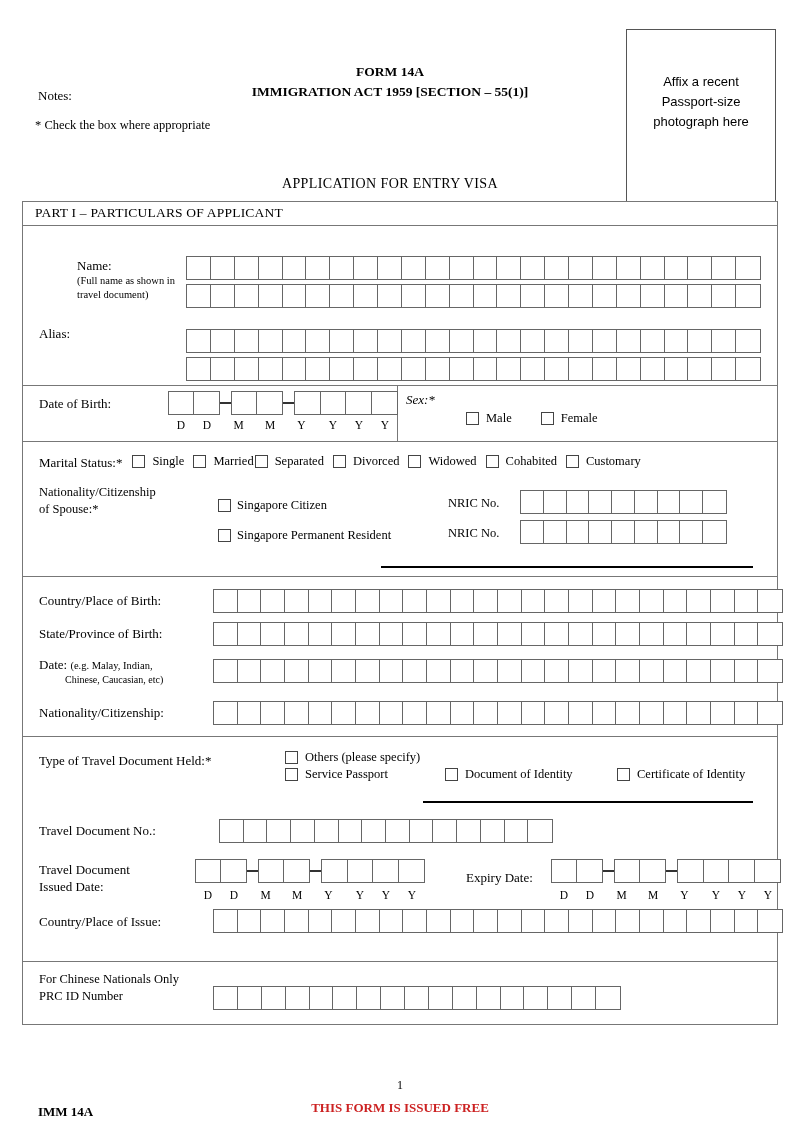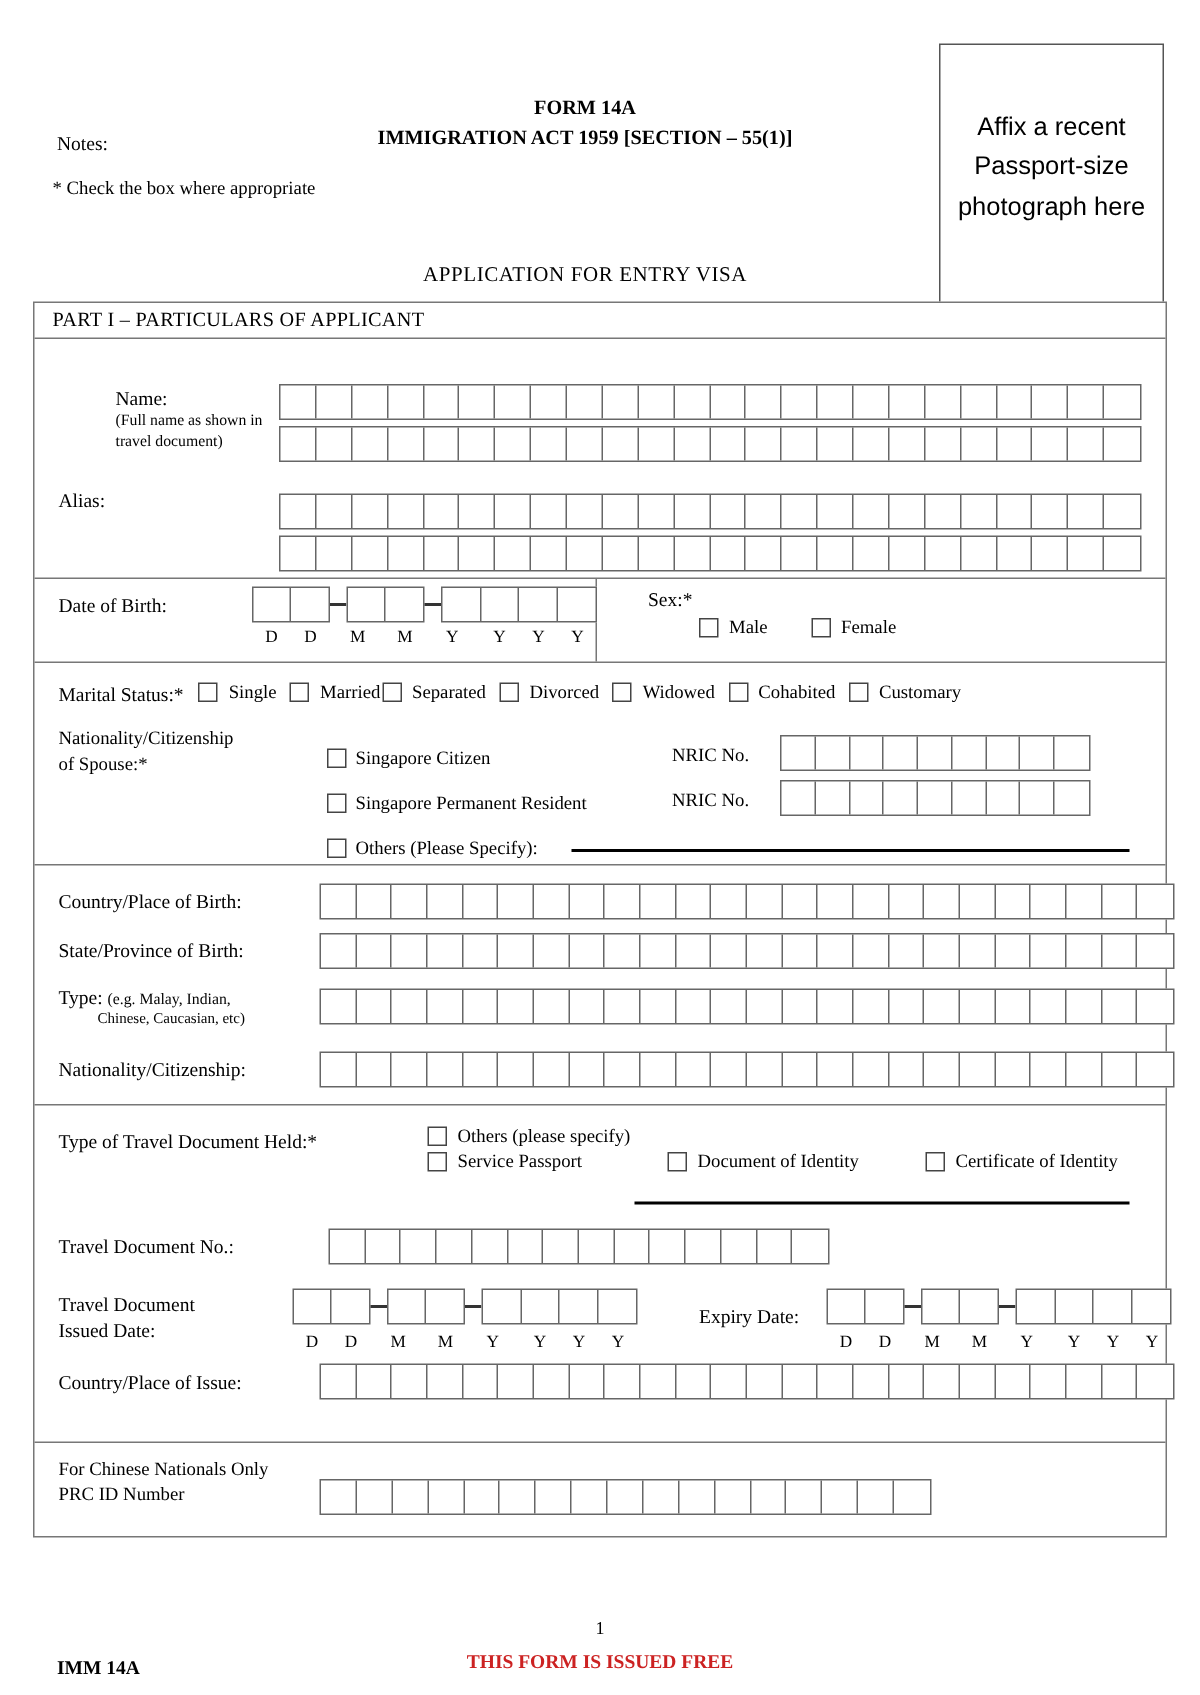--- a/index.html
+++ b/index.html
@@ -62,21 +62,21 @@
   }
   .photo-box {
     position: absolute;
     left: 626px;
     top: 29px;
     width: 150px;
     height: 198px;
     border: 1.3px solid #555;
     box-sizing: border-box;
     font-family: "Liberation Sans", "DejaVu Sans", sans-serif;
-    font-size: 17px;
+    font-size: 13px;
     line-height: 1.55;
     text-align: center;
     padding-top: 42px;
     box-sizing: border-box;
   }
 
   
   .form-body {
     position: absolute;
     left: 22px;
@@ -172,21 +172,21 @@
   .dob-label { position: absolute; left: 16px; top: 10px; font-size: 13px; }
   .dob-group { position: absolute; left: 145px; top: 5px; display: flex; align-items: center; }
   .dash {
     width: 11px; height: 1.4px; background: #333; flex: none;
   }
   .dmy-marks {
     position: absolute; left: 145px; top: 33px;
     display: flex; align-items: center; font-size: 11.5px;
   }
   .dmy-marks span { text-align: center; }
-  .sex-label { position: absolute; left: 34px; top: 6px; font-size: 13px; }
+  .sex-label { position: absolute; left: 8px; top: 6px; font-size: 13px; font-style: italic; }
   .sex-opts { position: absolute; left: 68px; top: 25px; display: flex; gap: 20px; }
 
   
   #sec-marital { height: 135px; position: relative; }
   .marital-row {
     position: absolute; left: 16px; top: 12px;
     display: flex; align-items: center; gap: 9px;
     font-size: 12.5px;
   }
   .marital-row .head { font-size: 13px; margin-right: 1px; }
@@ -471,24 +471,20 @@
 
       <div class="spouse-opts">
         <div class="spouse-line">
           <span class="cb"></span>
           <span class="txt">Singapore Citizen</span>
         </div>
         <div class="spouse-line">
           <span class="cb"></span>
           <span class="txt">Singapore Permanent Resident</span>
         </div>
-        <div class="spouse-line">
-          <span class="cb"></span>
-          <span class="txt">Others (Please Specify):</span>
-        </div>
       </div>
 
       <div class="nric-label" style="left:425px; top:54px;">NRIC No.</div>
       <div class="cells" style="position: absolute; left: 497px; top: 48px; width: 207px;">
           <div class="cell" style="width: 23px;"></div>
           <div class="cell" style="width: 23px;"></div>
           <div class="cell" style="width: 23px;"></div>
           <div class="cell" style="width: 23px;"></div>
           <div class="cell" style="width: 23px;"></div>
           <div class="cell" style="width: 23px;"></div>
@@ -567,21 +563,21 @@
             <div class="cell" style="width: 23.75px;"></div>
             <div class="cell" style="width: 23.75px;"></div>
             <div class="cell" style="width: 23.75px;"></div>
             <div class="cell" style="width: 23.75px;"></div>
             <div class="cell" style="width: 23.75px;"></div>
             <div class="cell" style="width: 23.75px;"></div>
           </div>
       </div>
       <div class="birth-line" style="height:44px;">
         <div class="lbl" style="top:4px;">
-          <span>Type:</span>
+          <span>Date:</span>
           <span style="font-size:10.5px;">(e.g. Malay, Indian,</span>
           <span class="sub2">Chinese, Caucasian, etc)</span>
         </div>
         <div class="cells" style="top: 6px; width: 570px;">
             <div class="cell" style="width: 23.75px;"></div>
             <div class="cell" style="width: 23.75px;"></div>
             <div class="cell" style="width: 23.75px;"></div>
             <div class="cell" style="width: 23.75px;"></div>
             <div class="cell" style="width: 23.75px;"></div>
             <div class="cell" style="width: 23.75px;"></div>

